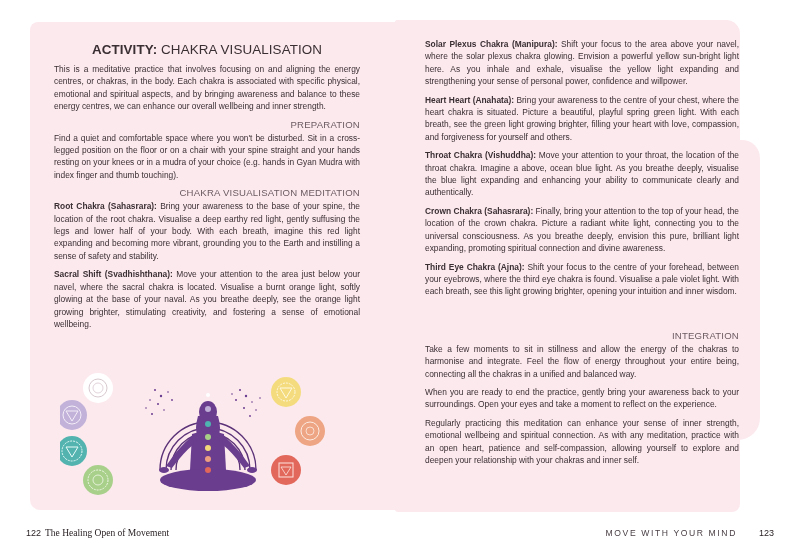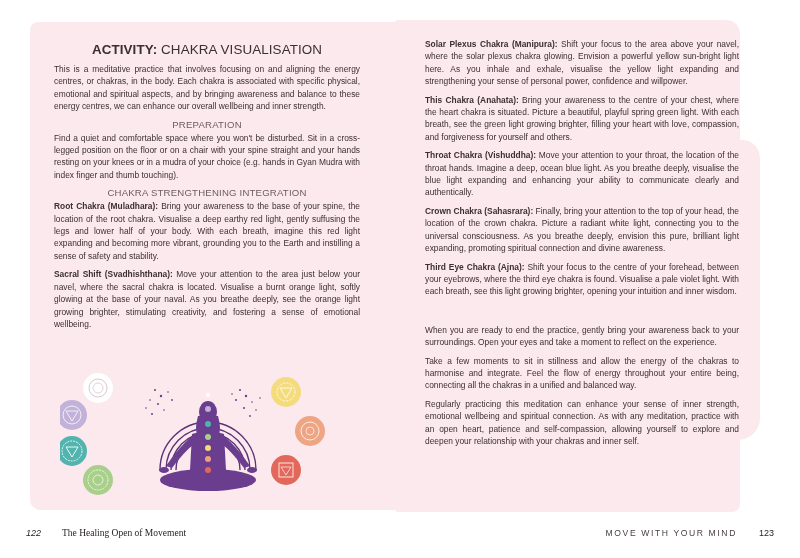--- a/index.html
+++ b/index.html
@@ -18,46 +18,46 @@
   }
   .wash-right-edge {
     position: absolute; left: 720px; top: 140px; width: 40px; height: 300px;
     background: #fce9ee; border-radius: 0 18px 22px 0;
   }
   .page-left { position: absolute; left: 54px; top: 38px; width: 306px; }
   .page-right { position: absolute; left: 425px; top: 38px; width: 314px; }
   .title { text-align: center; font-size: 13.4px; margin: 4px 0 6px 0; letter-spacing: 0.1px; color: #3a2f33; }
   .title b { font-weight: bold; }
   .title span { font-weight: normal; }
-  .section-h { text-align: center; font-size: 9.6px; color: #6b5c62; margin: 6px 0 2px 0; letter-spacing: 0.2px; }
+  .section-h { text-align: right; font-size: 9.6px; color: #6b5c62; margin: 6px 0 2px 0; letter-spacing: 0.2px; }
   p { margin: 0 0 6px 0; font-size: 8.4px; line-height: 12.4px; text-align: justify; color: #3a2f33; }
   p b { font-weight: bold; }
   .footer-left { position: absolute; left: 26px; top: 528px; font-family: "Liberation Serif", serif; font-size: 9.5px; color: #2b2326; }
-  .footer-left .pn { margin-right: 21px; font-family: "Liberation Sans", sans-serif; font-size: 9px; font-style: italic; }
+  .footer-left .pn { margin-right: 4px; font-family: "Liberation Sans", sans-serif; font-size: 9px; }
   .footer-right { position: absolute; right: 26px; top: 528px; font-size: 8.6px; color: #4a4046; letter-spacing: 1.6px; margin-left: 24px; }
   .footer-right .pn { margin-left: 22px; letter-spacing: 0; color: #2b2326; font-size: 9px; }
   .illus { position: absolute; left: 60px; top: 370px; width: 290px; height: 140px; }
 </style>
 </head>
 <body>
 
 <div class="spread">
   <div class="wash-left"></div>
   <div class="wash-right"></div>
   <div class="wash-right-edge"></div>
 
   <div class="page-left">
     <div class="title">
       <b>ACTIVITY:</b><span> CHAKRA VISUALISATION</span>
     </div>
     <p>This is a meditative practice that involves focusing on and aligning the energy centres, or chakras, in the body. Each chakra is associated with specific physical, emotional and spiritual aspects, and by bringing awareness and balance to these energy centres, we can enhance our overall wellbeing and inner strength.</p>
     <div class="section-h">PREPARATION</div>
     <p>Find a quiet and comfortable space where you won't be disturbed. Sit in a cross-legged position on the floor or on a chair with your spine straight and your hands resting on your knees or in a mudra of your choice (e.g. hands in Gyan Mudra with index finger and thumb touching).</p>
-    <div class="section-h">CHAKRA STRENGTHENING INTEGRATION</div>
-    <p><b>Root Chakra (Muladhara):</b><span> Bring your awareness to the base of your spine, the location of the root chakra. Visualise a deep earthy red light, gently suffusing the legs and lower half of your body. With each breath, imagine this red light expanding and becoming more vibrant, grounding you to the Earth and instilling a sense of safety and stability.</span></p>
+    <div class="section-h">CHAKRA VISUALISATION MEDITATION</div>
+    <p><b>Root Chakra (Sahasrara):</b><span> Bring your awareness to the base of your spine, the location of the root chakra. Visualise a deep earthy red light, gently suffusing the legs and lower half of your body. With each breath, imagine this red light expanding and becoming more vibrant, grounding you to the Earth and instilling a sense of safety and stability.</span></p>
     <p><b>Sacral Shift (Svadhishthana):</b><span> Move your attention to the area just below your navel, where the sacral chakra is located. Visualise a burnt orange light, softly glowing at the base of your naval. As you breathe deeply, see the orange light growing brighter, stimulating creativity, and fostering a sense of emotional wellbeing.</span></p>
   </div>
 
   <svg class="illus" viewBox="0 0 290 140">
 
     <g>
       <circle cx="38" cy="18" r="15" fill="#ffffff"></circle>
       <circle cx="38" cy="18" r="9" fill="none" stroke="#d8c8d0" stroke-width="1"></circle>
       <circle cx="38" cy="18" r="5" fill="none" stroke="#d8c8d0" stroke-width="0.8"></circle>
     </g>
@@ -137,27 +137,28 @@
     <circle cx="148" cy="39" r="3" fill="#bfaed6"></circle>
     <circle cx="148" cy="54" r="3" fill="#4fb3b0"></circle>
     <circle cx="148" cy="67" r="3" fill="#a8cf86"></circle>
     <circle cx="148" cy="78" r="3" fill="#f3d97a"></circle>
     <circle cx="148" cy="89" r="3" fill="#eda07f"></circle>
     <circle cx="148" cy="100" r="3" fill="#e0675a"></circle>
   </svg>
 
   <div class="page-right">
     <p><b>Solar Plexus Chakra (Manipura):</b><span> Shift your focus to the area above your navel, where the solar plexus chakra glowing. Envision a powerful yellow sun-bright light here. As you inhale and exhale, visualise the yellow light expanding and strengthening your sense of personal power, confidence and willpower.</span></p>
-    <p><b>This Chakra (Anahata):</b><span> Bring your awareness to the centre of your chest, where the heart chakra is situated. Picture a beautiful, playful spring green light. With each breath, see the green light growing brighter, filling your heart with love, compassion, and forgiveness for yourself and others.</span></p>
-    <p><b>Throat Chakra (Vishuddha):</b><span> Move your attention to your throat, the location of the throat hands. Imagine a deep, ocean blue light. As you breathe deeply, visualise the blue light expanding and enhancing your ability to communicate clearly and authentically.</span></p>
+    <p><b>Heart Heart (Anahata):</b><span> Bring your awareness to the centre of your chest, where the heart chakra is situated. Picture a beautiful, playful spring green light. With each breath, see the green light growing brighter, filling your heart with love, compassion, and forgiveness for yourself and others.</span></p>
+    <p><b>Throat Chakra (Vishuddha):</b><span> Move your attention to your throat, the location of the throat chakra. Imagine a above, ocean blue light. As you breathe deeply, visualise the blue light expanding and enhancing your ability to communicate clearly and authentically.</span></p>
     <p><b>Crown Chakra (Sahasrara):</b><span> Finally, bring your attention to the top of your head, the location of the crown chakra. Picture a radiant white light, connecting you to the universal consciousness. As you breathe deeply, envision this pure, brilliant light expanding, promoting spiritual connection and divine awareness.</span></p>
     <p><b>Third Eye Chakra (Ajna):</b><span> Shift your focus to the centre of your forehead, between your eyebrows, where the third eye chakra is found. Visualise a pale violet light. With each breath, see this light growing brighter, opening your intuition and inner wisdom.</span></p>
     <div style="height: 20px;"></div>
+    <div class="section-h">INTEGRATION</div>
+    <p>Take a few moments to sit in stillness and allow the energy of the chakras to harmonise and integrate. Feel the flow of energy throughout your entire being, connecting all the chakras in a unified and balanced way.</p>
     <p>When you are ready to end the practice, gently bring your awareness back to your surroundings. Open your eyes and take a moment to reflect on the experience.</p>
-    <p>Take a few moments to sit in stillness and allow the energy of the chakras to harmonise and integrate. Feel the flow of energy throughout your entire being, connecting all the chakras in a unified and balanced way.</p>
     <p>Regularly practicing this meditation can enhance your sense of inner strength, emotional wellbeing and spiritual connection. As with any meditation, practice with an open heart, patience and self-compassion, allowing yourself to explore and deepen your relationship with your chakras and inner self.</p>
   </div>
 
   <div class="footer-left">
     <span class="pn">122</span><span>The Healing Open of Movement</span>
   </div>
   <div class="footer-right">
     <span>MOVE WITH YOUR MIND</span><span class="pn">123</span>
   </div>
 </div>

